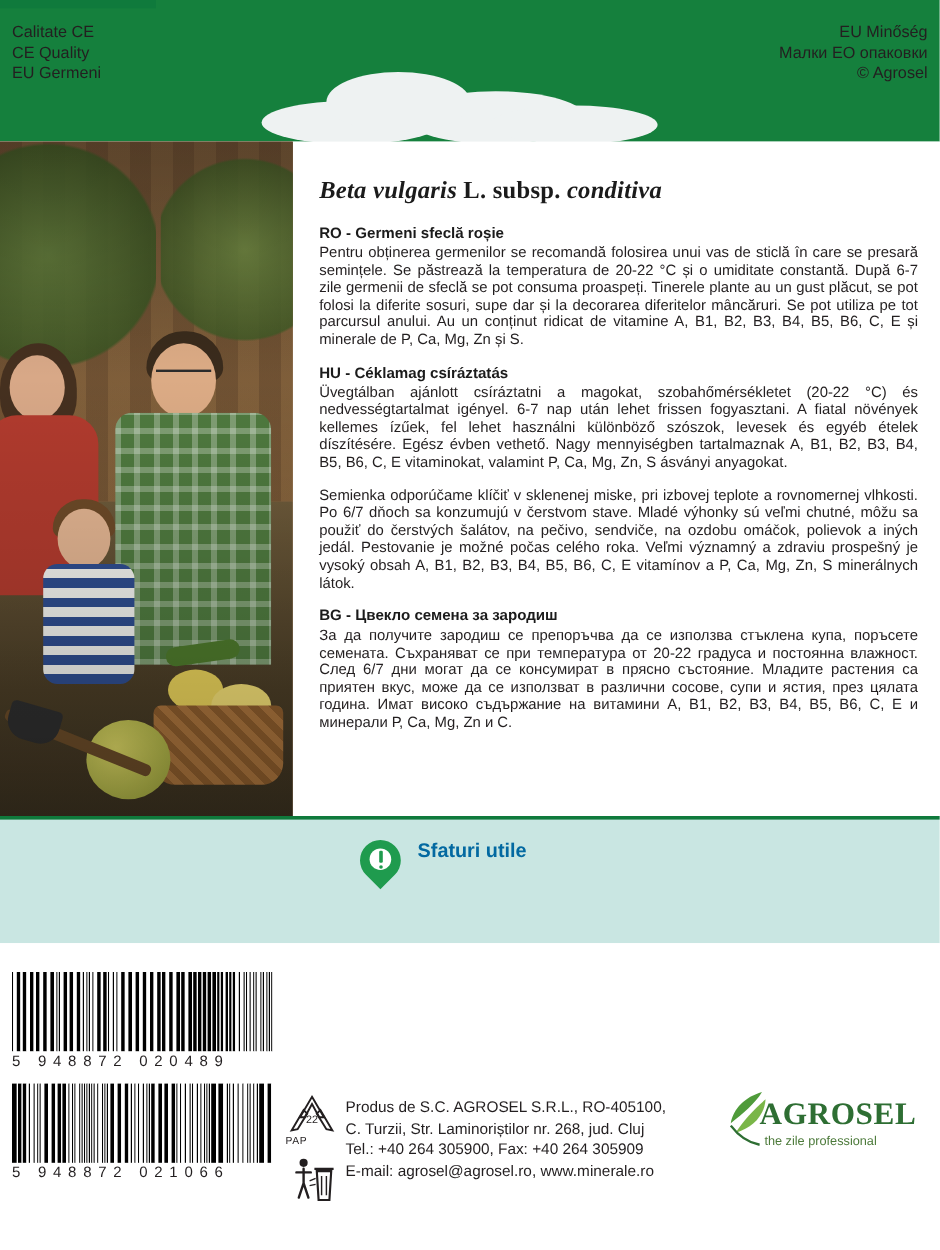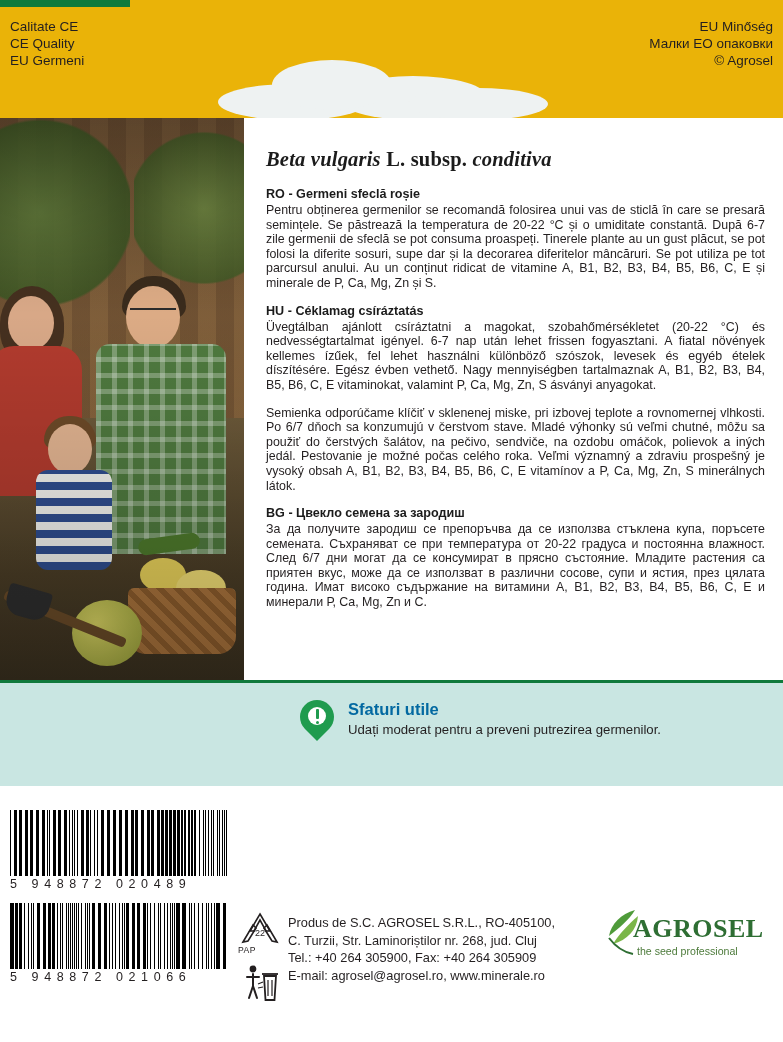--- a/index.html
+++ b/index.html
@@ -13,21 +13,21 @@
     font-family: "Liberation Sans", sans-serif;
     color: #231f20;
     position: relative;
     overflow: hidden;
   }
 
   
   .top-strip {
     position: relative;
     height: 118px;
-    background: #eab308;
+    background: #15803d;
   }
   .top-green-tab {
     position: absolute;
     left: 0;
     top: 0;
     width: 130px;
     height: 7px;
     background: #0f7a3c;
   }
   .top-left-text {
@@ -446,21 +446,20 @@
   <div class="tips-rule-top"></div>
   <div class="tips-inner">
     <div class="tip-icon">
       <div class="pin"></div>
       <div class="pin-inner"></div>
       <div class="bang"></div>
       <div class="bang-dot"></div>
     </div>
     <div>
       <p class="tips-title">Sfaturi utile</p>
-      <p class="tips-text">Udați moderat pentru a preveni putrezirea germenilor.</p>
     </div>
   </div>
 </div>
 
 <div class="footer">
 
   <div class="barcodes">
     <div class="barcode">
       <div class="bc-bars" id="bars1">
           <i style="width:1px"></i>
@@ -733,15 +732,15 @@
 
   <div class="logo">
     <div class="logo-mark">
       <svg width="46" height="52" viewBox="0 0 46 52">
         <path d="M30 2 C16 6 6 16 4 28 C14 20 24 12 30 2 Z" fill="#4f9b3a"></path>
         <path d="M33 8 C24 16 14 26 8 36 C22 32 32 22 33 8 Z" fill="#7ab648"></path>
         <path d="M4 30 C10 38 18 44 28 46" fill="none" stroke="#2e6e33" stroke-width="2"></path>
       </svg>
     </div>
     <div class="logo-word">AGROSEL</div>
-    <div class="logo-sub">the seed professional</div>
+    <div class="logo-sub">the zile professional</div>
   </div>
 </div>
 
 </body></html>

